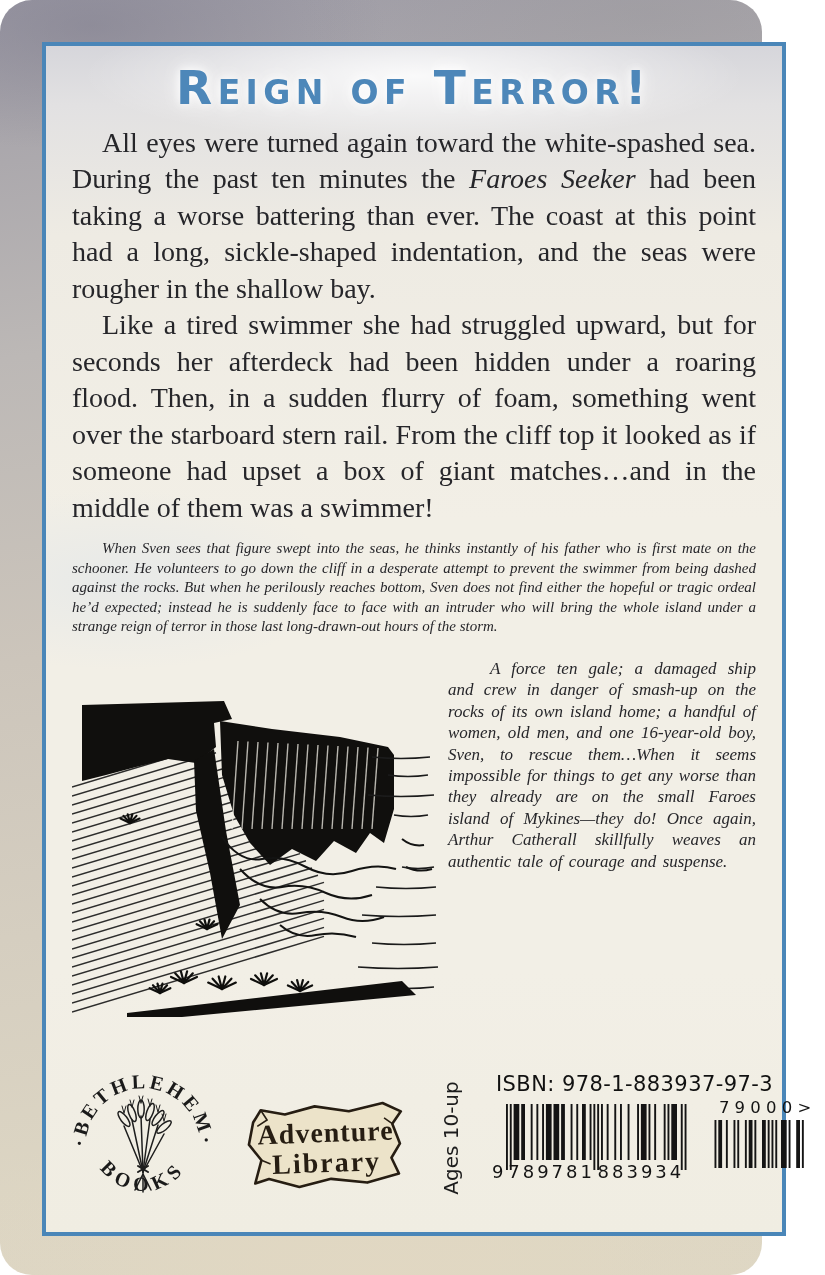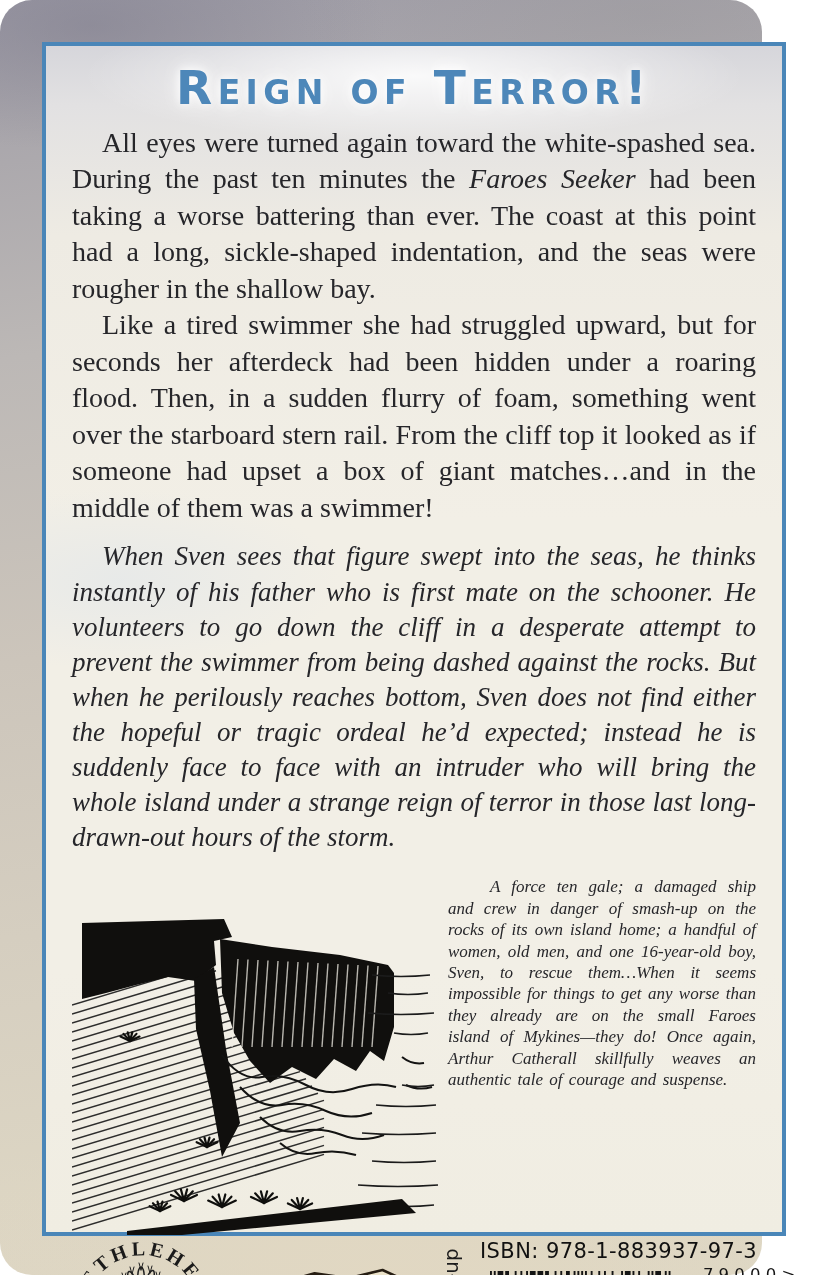--- a/index.html
+++ b/index.html
@@ -34,41 +34,41 @@
     text-shadow:0 0 10px #ffffff,0 0 20px rgba(255,255,255,.9);
   }
 
   .body-text p{
     margin:0;font-size:28px;line-height:1.305;color:#26262a;
     text-align:justify;text-indent:30px;
   }
   .body-text .em{font-style:italic;}
 
   .synopsis{
-    margin:13px 0 0 0;font-size:27px;line-height:1.3;color:#26262a;
+    margin:13px 0 0 0;font-size:15px;line-height:1.3;color:#26262a;
     font-style:italic;text-align:justify;text-indent:30px;
   }
 
   .columns{display:flex;margin-top:4px;}
   .illustration-wrap{width:370px;flex:0 0 370px;margin-top:50px;}
   .blurb{
     width:308px;flex:0 0 308px;margin-left:6px;
     font-size:17px;line-height:1.26;color:#26262a;
     font-style:italic;text-align:justify;text-indent:42px;word-spacing:.12em;
   }
 
   .footer{margin-top:auto;display:flex;align-items:flex-start;padding-bottom:2px;}
   .logo-wrap{flex:0 0 142px;}
   .badge-wrap{flex:0 0 168px;margin-left:28px;margin-top:26px;}
   .ages-wrap{flex:0 0 30px;height:132px;position:relative;margin-left:26px;}
   .ages-wrap span{
     position:absolute;left:50%;top:50%;transform:translate(-50%,-50%) rotate(-90deg);
     white-space:nowrap;font-family:"DejaVu Sans", sans-serif;font-size:20px;color:#1c1c1c;
   }
-  .isbn-block{flex:0 0 322px;margin-left:8px;}
+  .isbn-block{flex:0 0 322px;margin-left:24px;}
   .isbn-label{
     font-family:"DejaVu Sans", sans-serif;font-size:21px;color:#111;
     margin:0 0 2px 6px;letter-spacing:.02em;
   }
 </style>
 </head>
 <body>
 
 <div class="cover">
   <div class="frame">

